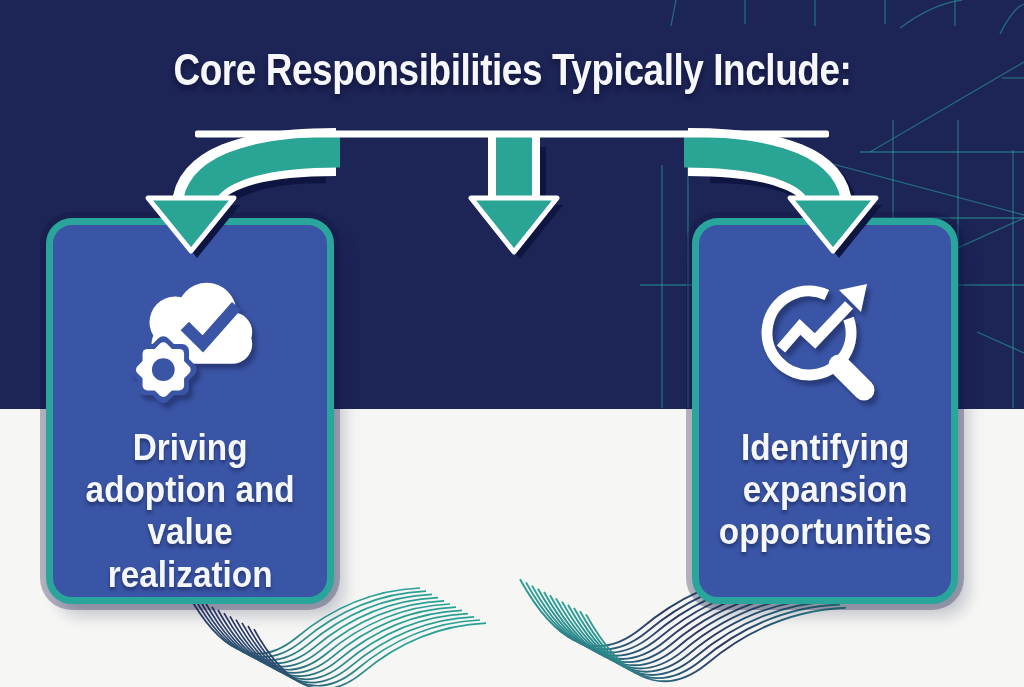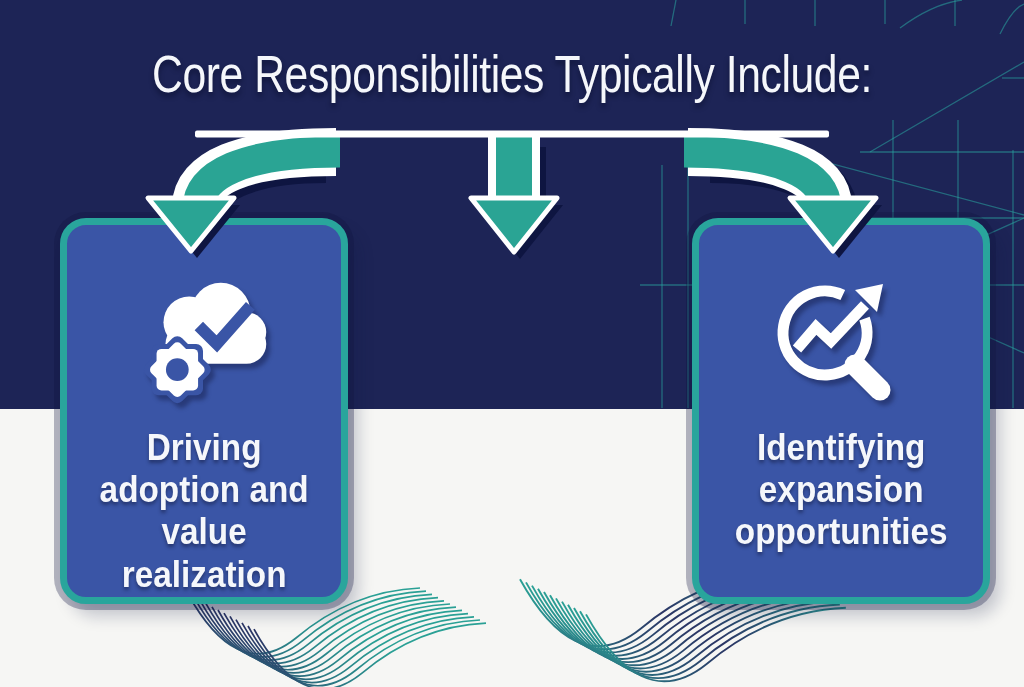--- a/index.html
+++ b/index.html
@@ -13,36 +13,36 @@
     position:absolute;left:0;top:0;width:1024px;height:409px;
     background:var(--navy,#1d2456);
   }
   .grid-decor{position:absolute;left:0;top:0;pointer-events:none;}
   .grid-decor path, .grid-decor line{
     stroke:var(--grid-line,#2aa6a0);stroke-width:1.3;fill:none;opacity:.55;
   }
   .page-title{
     position:absolute;left:0;top:44px;width:100%;margin:0;
     text-align:center;color:var(--text-white,#f5f7fb);
-    font-size:52px;font-weight:normal;letter-spacing:-.5px;
+    font-size:45px;font-weight:bold;letter-spacing:-.5px;
     text-shadow:0 4px 6px rgba(5,10,35,.5);
   }
   .squeeze{display:inline-block;transform:scaleX(.82);transform-origin:50% 50%;white-space:nowrap;}
   .card{
     position:absolute;top:218px;height:386px;box-sizing:border-box;
     background:var(--card-blue,#3a55a6);
     border:7px solid var(--teal-border,#29a59c);
     border-radius:26px;
     box-shadow:0 0 0 6px rgba(15,21,62,.30), 10px 12px 16px rgba(15,21,62,.22);
     display:flex;flex-direction:column;align-items:center;
     padding-top:30px;
   }
-  .card-1{left:60px;width:288px;}
+  .card-1{left:46px;width:288px;}
   .card-2{left:378px;width:272px;}
-  .card-3{left:692px;width:298px;}
+  .card-3{left:692px;width:266px;}
   .card-icon{
     height:172px;display:flex;align-items:center;justify-content:center;
     filter:drop-shadow(4px 5px 2px rgba(12,18,55,.40));
   }
   .card-label{
     color:var(--text-white,#f5f7fb);
     font-size:37px;font-weight:bold;line-height:1.14;
     text-align:center;white-space:pre-line;
     transform:scaleX(.9);transform-origin:50% 0;
     text-shadow:0 3px 4px rgba(10,15,45,.45);

